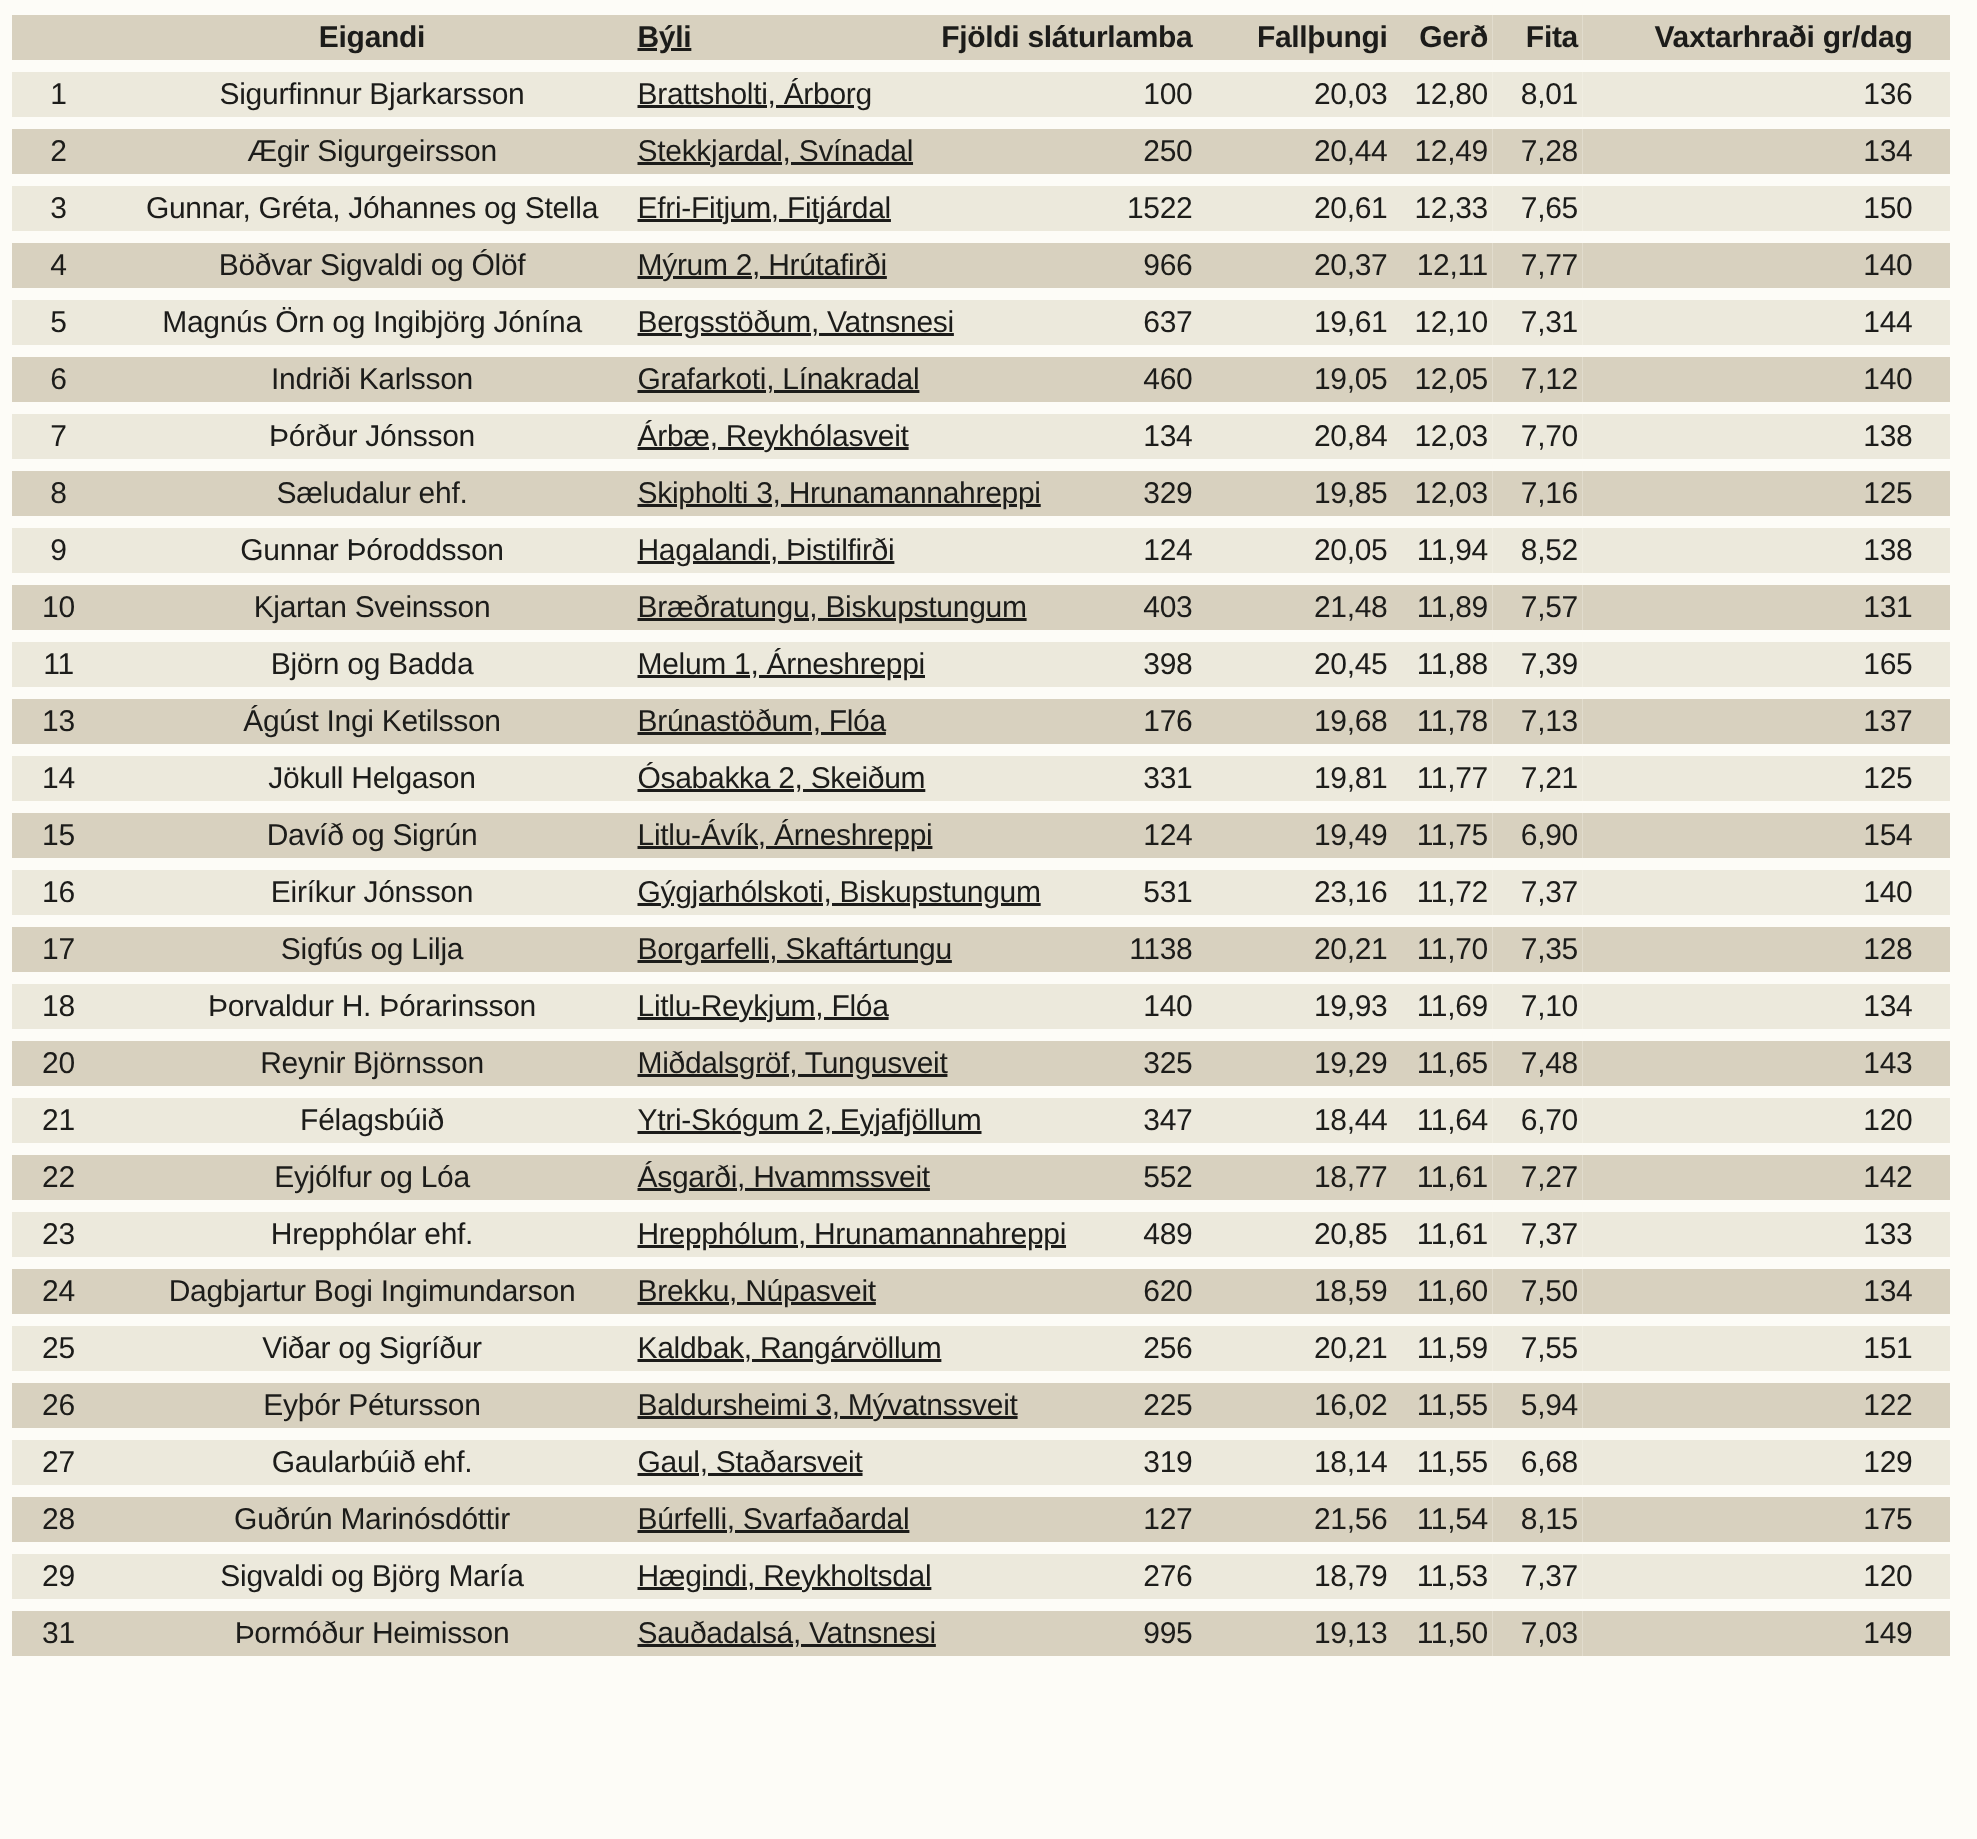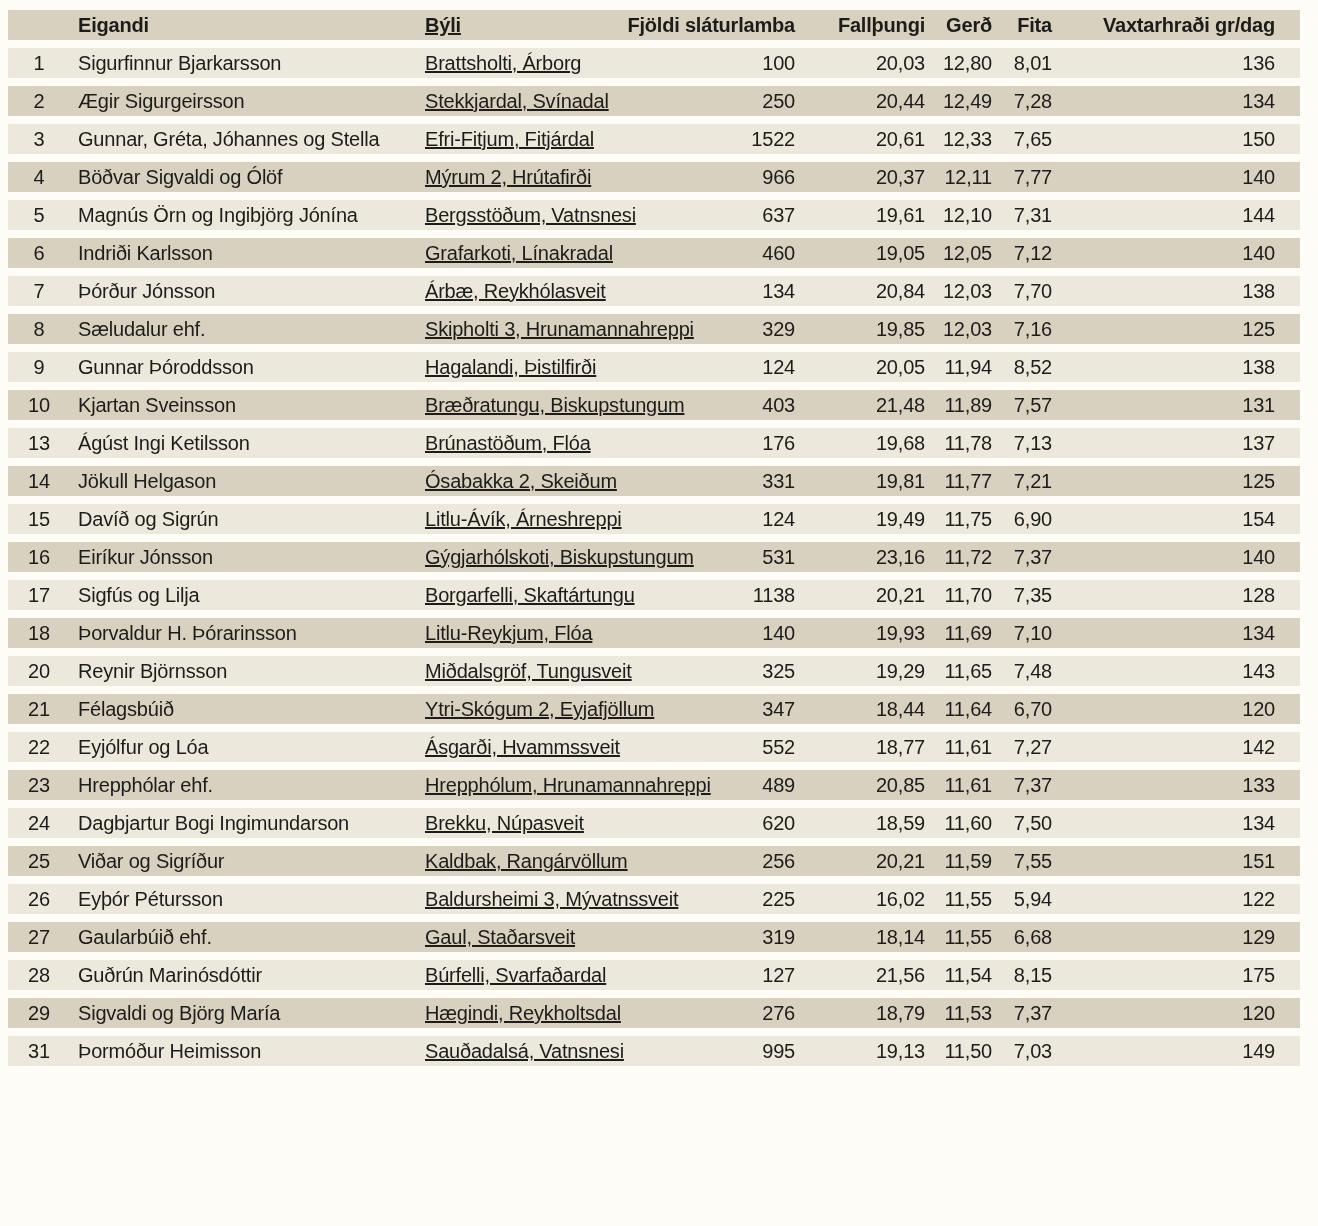--- a/index.html
+++ b/index.html
@@ -31,21 +31,21 @@
     vertical-align: middle;
     letter-spacing: -0.2px;
   }
   thead tr { background: #d8d1bf; }
   tbody tr:nth-child(odd)  { background: #ece9dc; }
   tbody tr:nth-child(even) { background: #d8d1bf; }
 
   th { font-weight: bold; }
 
   .c-rank  { text-align: center; }
-  .c-owner { text-align: left; padding-left: 8px; margin-top: 32px; }
+  .c-owner { text-align: center; padding-left: 8px; margin-top: 32px; }
   .c-farm  { text-align: left; padding-left: 7px; text-decoration: underline; }
   .c-num   { text-align: right; padding-right: 3px; }
   .c-growth{ padding-right: 25px; }
 
   
   .th-lambs { position: relative; }
   .th-lambs .pin-right {
     position: absolute;
     right: 3px;
     top: 0;
@@ -177,20 +177,30 @@
     <td class="c-rank">10</td>
     <td class="c-owner">Kjartan Sveinsson</td>
     <td class="c-farm">Bræðratungu, Biskupstungum</td>
     <td class="c-num">403</td>
     <td class="c-num">21,48</td>
     <td class="c-num">11,89</td>
     <td class="c-num">7,57</td>
     <td class="c-num c-growth">131</td>
   </tr>
       <tr>
+    <td class="c-rank">11</td>
+    <td class="c-owner">Björn og Badda</td>
+    <td class="c-farm">Melum 1, Árneshreppi</td>
+    <td class="c-num">398</td>
+    <td class="c-num">20,45</td>
+    <td class="c-num">11,88</td>
+    <td class="c-num">7,39</td>
+    <td class="c-num c-growth">165</td>
+  </tr>
+      <tr>
     <td class="c-rank">13</td>
     <td class="c-owner">Ágúst Ingi Ketilsson</td>
     <td class="c-farm">Brúnastöðum, Flóa</td>
     <td class="c-num">176</td>
     <td class="c-num">19,68</td>
     <td class="c-num">11,78</td>
     <td class="c-num">7,13</td>
     <td class="c-num c-growth">137</td>
   </tr>
       <tr>

